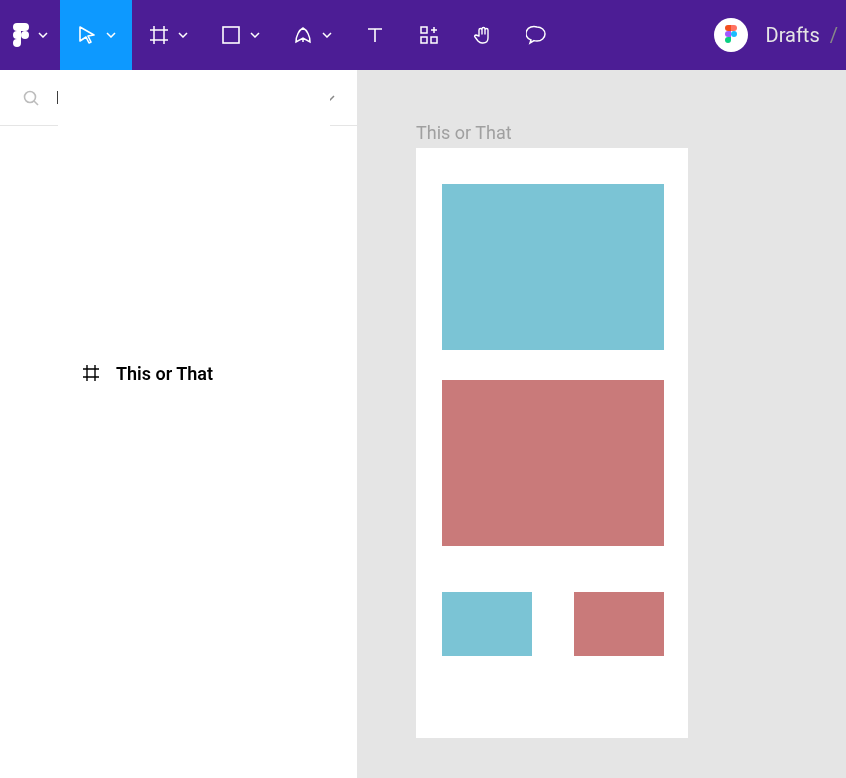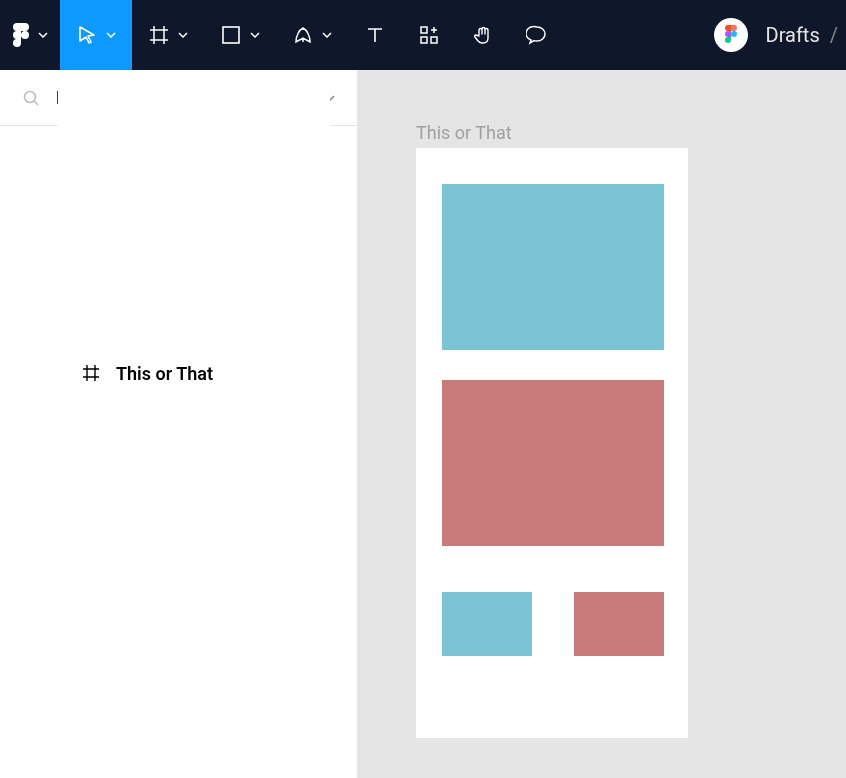--- a/index.html
+++ b/index.html
@@ -5,21 +5,21 @@
   * { box-sizing: border-box; margin: 0; padding: 0; }
   body {
     font-family: -apple-system, BlinkMacSystemFont, "Segoe UI", Roboto, sans-serif;
     width: 846px;
     height: 778px;
     overflow: hidden;
     background: #e5e5e5;
   }
   .toolbar {
     height: 70px;
-    background: #0f172a;
+    background: #4c1d95;
     display: flex;
     align-items: center;
     color: #fff;
   }
   .tool-btn {
     height: 70px;
     display: flex;
     align-items: center;
     justify-content: center;
     gap: 2px;

